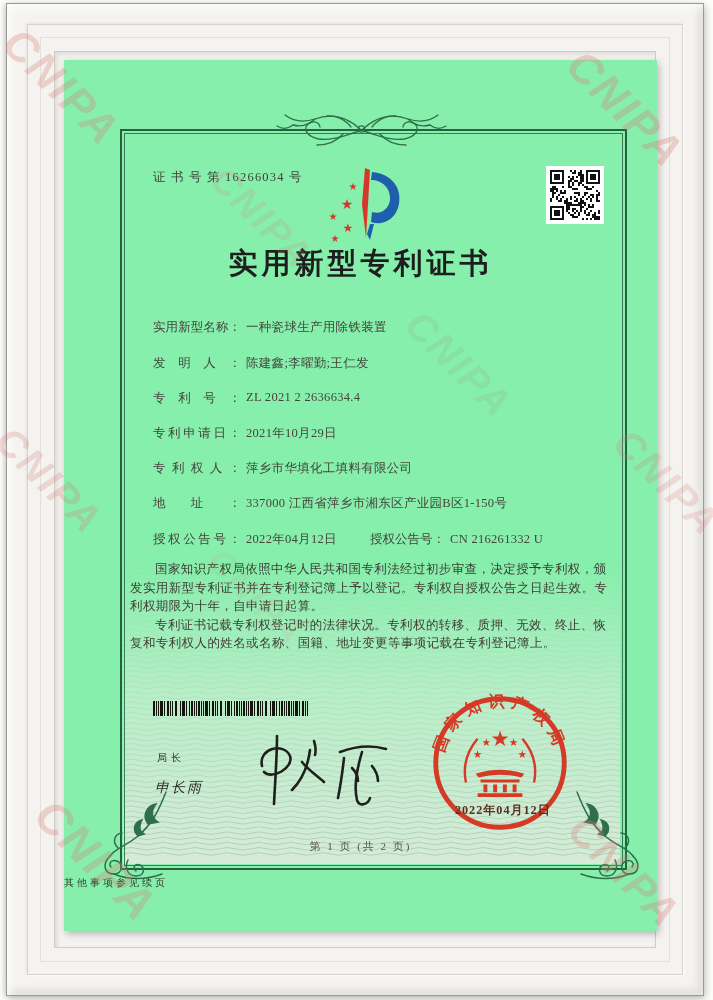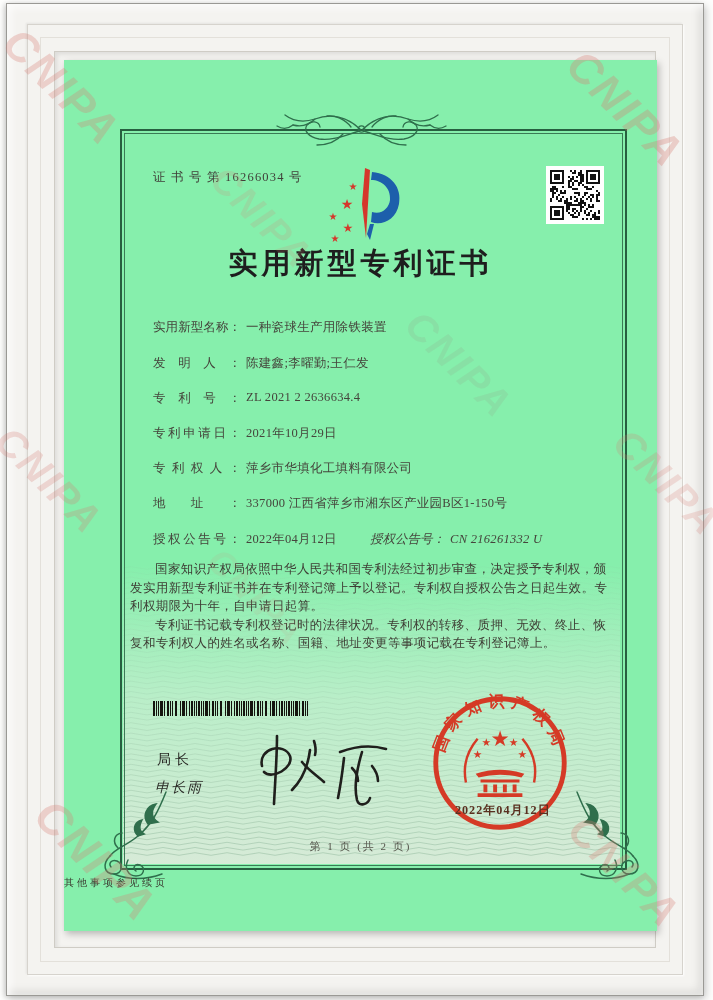--- a/index.html
+++ b/index.html
@@ -28,25 +28,25 @@
   
   .cert-no{position:absolute;left:89px;top:109px;font-size:12.5px;letter-spacing:1.2px;color:#3f3f38;z-index:10;}
   .logo{position:absolute;left:256px;top:104px;z-index:10;}
   .qr-pad{position:absolute;left:482px;top:106px;width:58px;height:58px;background:#ffffff;z-index:10;}
   .qr-pad svg{position:absolute;left:4px;top:4px;}
   .title{position:absolute;left:0;top:184px;width:100%;text-align:center;font-size:29px;font-weight:700;
          letter-spacing:4px;color:#1e1e1e;z-index:10;}
   .row{position:absolute;left:89px;width:480px;font-size:12.5px;color:#45453c;z-index:10;white-space:nowrap;}
   .lbl{display:inline-block;width:88px;text-align:justify;text-align-last:justify;vertical-align:top;}
   .val{margin-left:5px;letter-spacing:.3px;}
-  .grant{position:absolute;left:217px;top:0;white-space:nowrap;font-style:italic;}
+  .grant{position:absolute;left:217px;top:0;white-space:nowrap;}
   .paras{position:absolute;left:66px;top:500px;width:478px;z-index:10;font-size:12.5px;line-height:18.6px;color:#3e3e35;}
   .paras p{margin:0;text-indent:2em;letter-spacing:.4px;}
   .barcode{position:absolute;left:89px;top:641px;z-index:10;}
-  .director-label{position:absolute;left:93px;top:691px;font-size:14px;letter-spacing:4px;color:#2a2a26;z-index:10;}
+  .director-label{position:absolute;left:93px;top:691px;font-size:10px;letter-spacing:4px;color:#2a2a26;z-index:10;}
   .director-name{position:absolute;left:91px;top:719px;font-size:14px;letter-spacing:2px;color:#2a2a26;z-index:10;font-style:italic;}
   .signature{position:absolute;left:180px;top:668px;z-index:11;}
   .seal{position:absolute;left:363px;top:630px;z-index:12;}
   .page-line{position:absolute;left:0;top:779px;width:100%;text-align:center;font-size:11px;
              letter-spacing:2px;color:#55554c;z-index:10;}
   .note-line{position:absolute;left:0;top:816px;width:100%;font-size:10px;
              letter-spacing:3px;color:#3a3a30;z-index:10;}
   
   .wm{position:absolute;z-index:40;font-family:"Liberation Sans","DejaVu Sans",sans-serif;
       font-weight:700;font-style:italic;letter-spacing:2px;transform:rotate(45deg);

